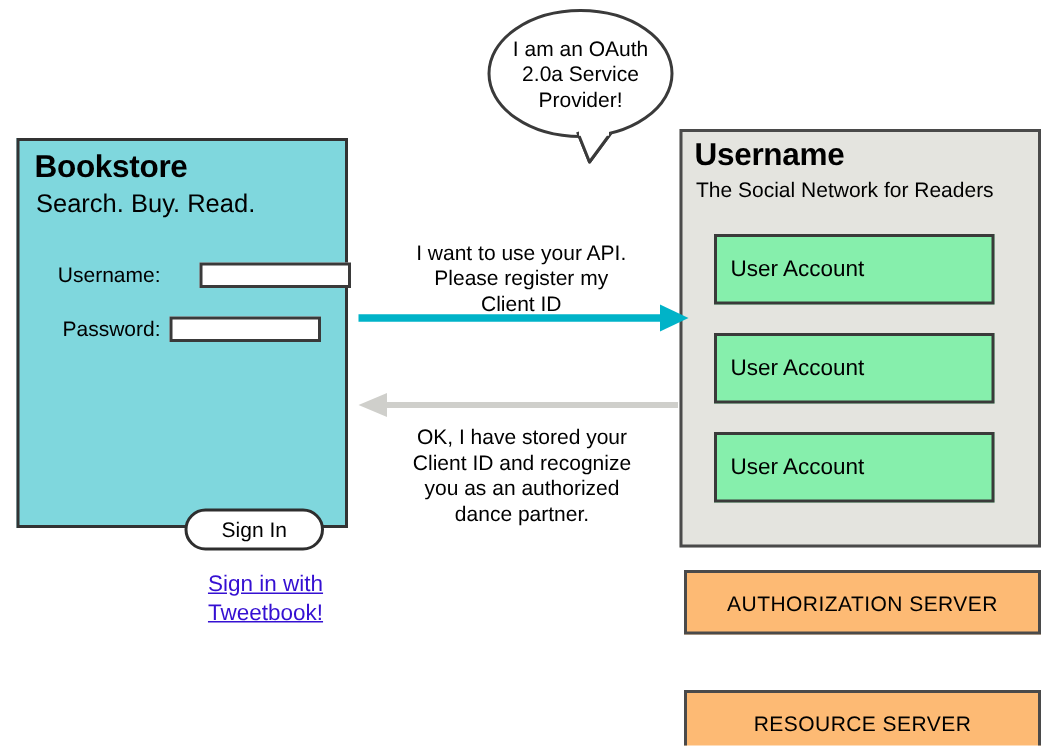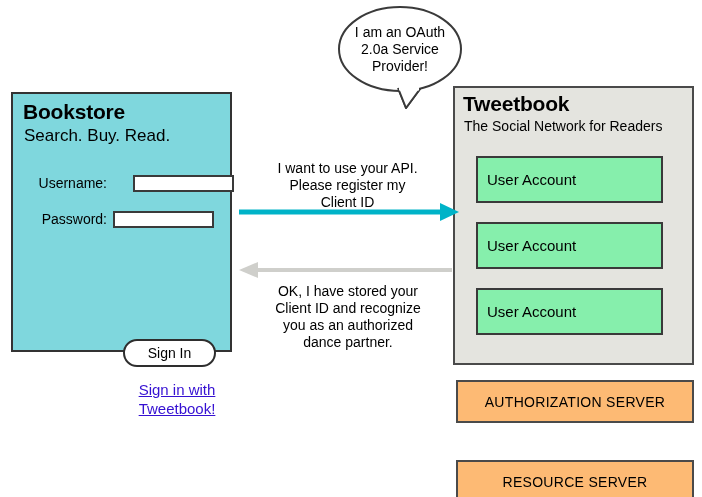--- a/index.html
+++ b/index.html
@@ -199,21 +199,21 @@
   }
   .caption-response {
     left: 238px;
     top: 283px;
     width: 220px;
   }
 
   
   .bubble {
     position: absolute;
-    left: 336px;
+    left: 323px;
     top: 4px;
     width: 128px;
     height: 92px;
   }
   .bubble-text {
     position: absolute;
     left: 14px;
     top: 20px;
     width: 100px;
     text-align: center;
@@ -243,21 +243,21 @@
       <input class="field-input" type="password" value="" style="">
     </div>
 
     <button class="signin-button">Sign In</button>
 
     <div class="signin-link">Sign in with Tweetbook!</div>
   </div>
 
   <div class="tweetbook-panel">
 
-    <div class="tweetbook-title">Tweetbook</div>
+    <div class="tweetbook-title">Username</div>
 
     <div class="tweetbook-tagline">The Social Network for Readers</div>
 
     <div class="account-box acct-0">
       <span class="account-box-label">User Account</span>
     </div>
     <div class="account-box acct-1">
       <span class="account-box-label">User Account</span>
     </div>
     <div class="account-box acct-2">

